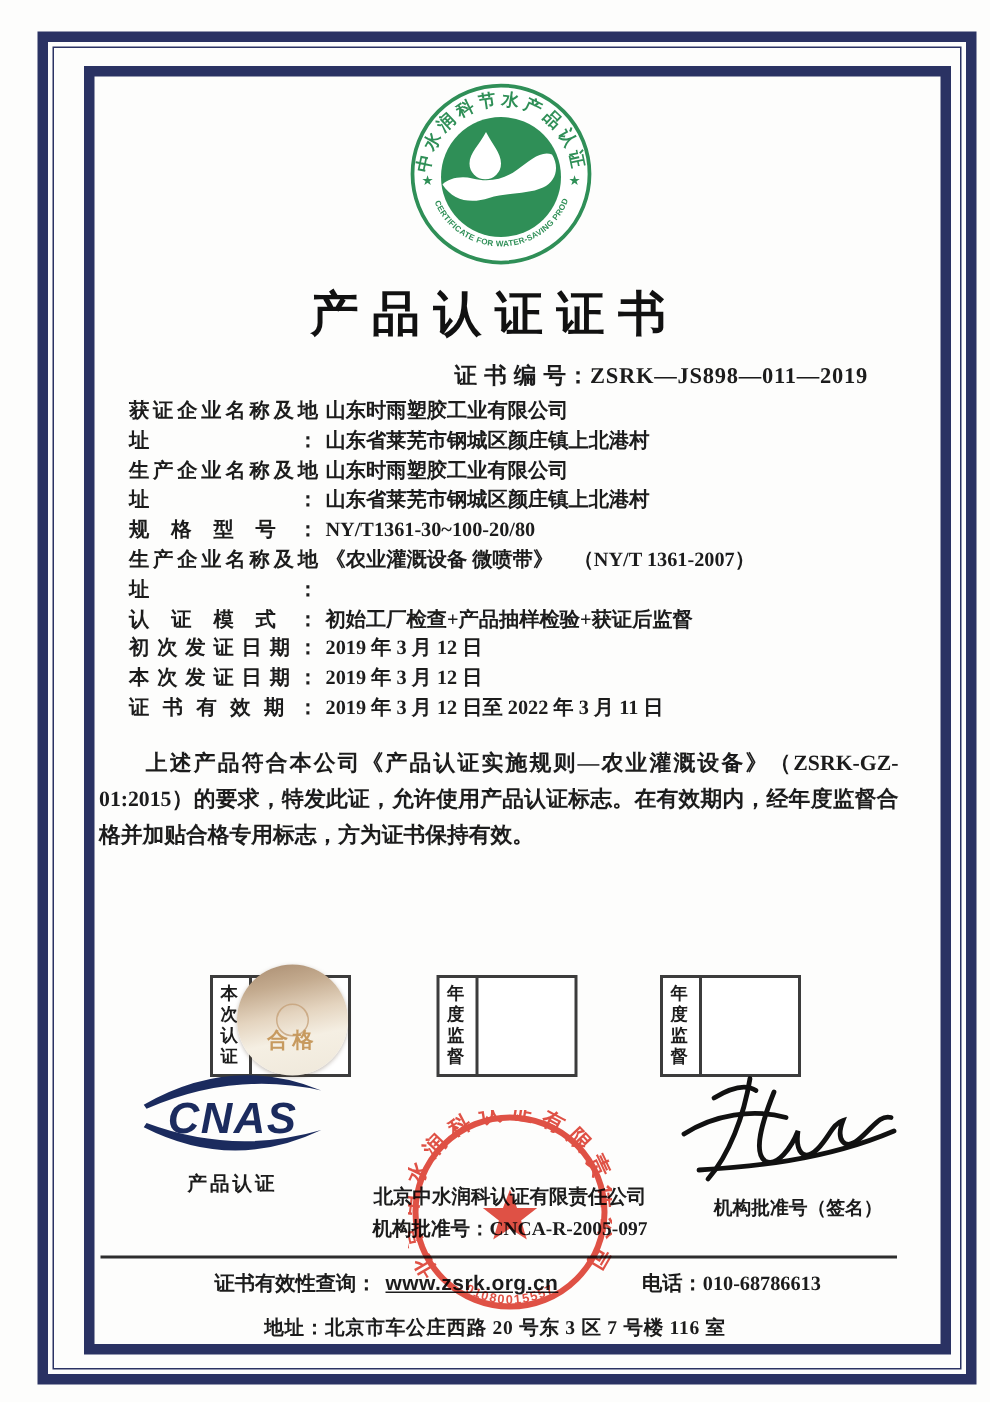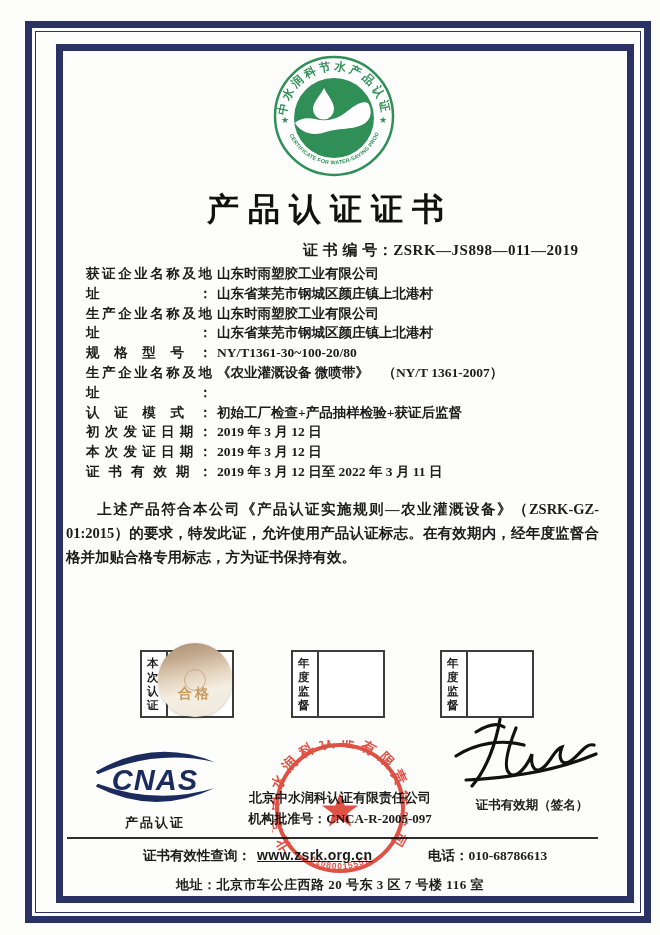--- a/index.html
+++ b/index.html
@@ -45,21 +45,21 @@
   .sbox1{left:140px;} .sbox2{left:291px;} .sbox3{left:440px;}
   .sticker{position:absolute;left:158px;top:643px;width:74px;height:74px;border-radius:50%;
     background:linear-gradient(168deg,#a98c70 0%,#c3aa8e 22%,#e4d4bf 45%,#f5efe3 65%,#efe8da 100%);
     box-shadow:0 1px 3px rgba(90,70,50,.35);z-index:3;}
   .sticker::before{content:"";position:absolute;left:26px;top:26px;width:20px;height:20px;
     border:1.5px solid #c5a179;border-radius:50%;opacity:.8;}
   .sticker .stxt{position:absolute;left:0;top:42px;width:100%;text-align:center;
     color:#c79a5f;font-size:14px;font-weight:bold;letter-spacing:3px;}
 
   
-  .cnas{position:absolute;left:72px;top:747px;width:166px;text-align:center;}
+  .cnas{position:absolute;left:72px;top:712px;width:166px;text-align:center;}
   .cnas .l1{font-size:13px;font-weight:bold;margin-top:1px;letter-spacing:2px;}
   .cnas .l2{font-size:13.5px;font-weight:bold;font-family:"Liberation Sans",sans-serif;
     color:#111;margin-top:2px;letter-spacing:1px;}
   .issuer{position:absolute;left:222px;top:787px;width:236px;text-align:center;
     font-size:13px;font-weight:bold;line-height:21px;white-space:nowrap;}
   .stamp{position:absolute;left:272px;top:740px;width:136px;height:136px;z-index:5;
     opacity:.88;mix-blend-mode:multiply;pointer-events:none;}
   .sig{position:absolute;left:444px;top:716px;width:170px;height:80px;}
   .sig-label{position:absolute;left:452px;top:797px;width:160px;text-align:center;
     font-size:12.5px;font-weight:bold;}
@@ -190,21 +190,21 @@
 
   <svg class="sig" viewBox="0 0 170 80">
     <g fill="none" stroke="#111" stroke-width="3.2" stroke-linecap="round">
       <path d="M 32,16 C 45,8 54,7 60,11"></path>
       <path d="M 56,3 C 52,28 42,54 28,70"></path>
       <path d="M 12,40 C 32,27 58,23 80,29"></path>
       <path d="M 72,12 C 64,32 58,52 66,58 C 74,63 84,48 88,38 C 86,52 92,59 101,50 C 109,42 111,33 118,31 C 113,44 119,51 128,44 C 138,36 142,27 150,29"></path>
       <path d="M 22,64 C 55,62 105,58 152,38"></path>
     </g>
   </svg>
-  <div class="sig-label">证书有效期（签名）</div>
+  <div class="sig-label">机构批准号（签名）</div>
 
   <div class="sep"></div>
 
   <div class="f-query">证书有效性查询：</div>
   <div class="f-web">www.zsrk.org.cn</div>
   <div class="f-phone">
     <span>电话：</span><span>010-68786613</span>
   </div>
 
   <div class="address">地址：北京市车公庄西路 20 号东 3 区 7 号楼 116 室</div>

